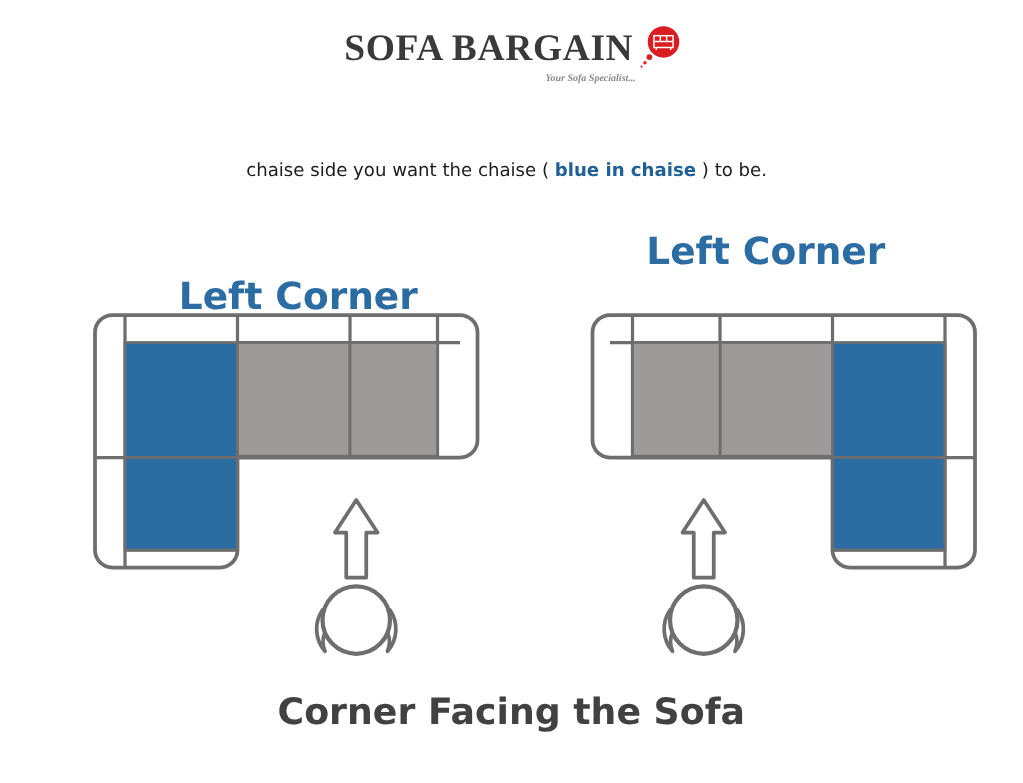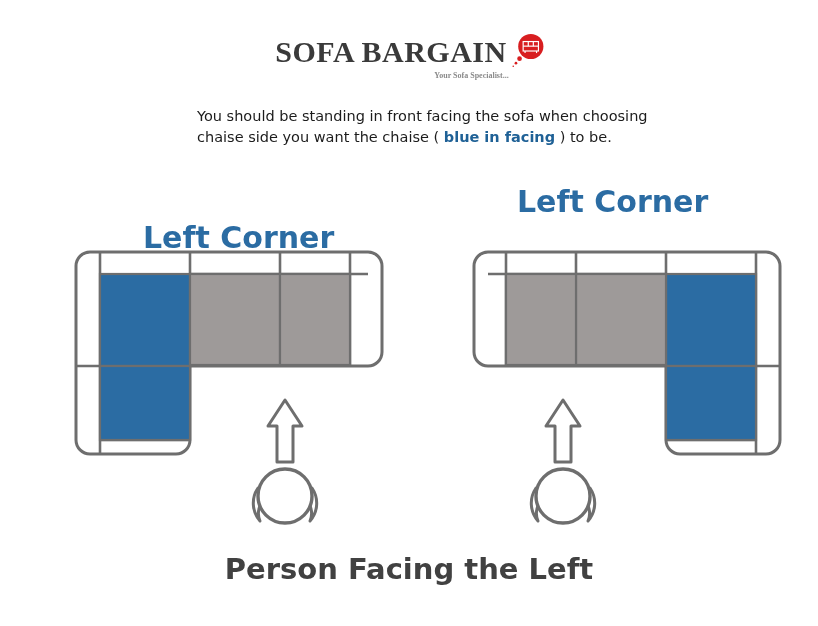--- a/index.html
+++ b/index.html
@@ -11,21 +11,21 @@
     width: 818px;
     height: 626px;
     position: relative;
     font-family: "Liberation Sans", sans-serif;
     overflow: hidden;
   }
 
   
   #logo-block {
     position: absolute;
-    top: 37px;
+    top: 24px;
     left: 0;
     width: 818px;
     text-align: center;
   }
   #logo-inner {
     display: inline-block;
     position: relative;
     padding-right: 36px;
   }
   #logo-wordmark {
@@ -36,20 +36,21 @@
     color: #3a3a3a;
     line-height: 1;
     white-space: nowrap;
   }
   #logo-tagline {
     position: absolute;
     right: 34px;
     bottom: -13px;
     font-family: "Liberation Serif", serif;
     font-weight: bold;
+    font-style: italic;
     font-size: 8px;
     color: #8a8a8a;
     white-space: nowrap;
     margin-top: 12px;
   }
   #logo-mark {
     position: absolute;
     right: -4px;
     top: -4px;
     width: 36px;
@@ -140,22 +141,22 @@
         <line x1="19.2" y1="9.5" x2="19.2" y2="14.6"></line>
         <line x1="24.8" y1="9.5" x2="24.8" y2="14.6"></line>
         <line x1="15.6" y1="20" x2="15.6" y2="22.3"></line>
         <line x1="28.4" y1="20" x2="28.4" y2="22.3"></line>
       </g>
     </svg>
   </div>
 </div>
 
 <div id="intro-text">
-  <span>You should be standing in front facing the sofa when choosing</span><br>
-  <span>chaise side you want the chaise ( </span><span id="intro-highlight">blue in facing</span><span> ) to be.</span>
+  <br>
+  <span>chaise side you want the chaise ( </span><span id="intro-highlight">blue in chaise</span><span> ) to be.</span>
 </div>
 
 <div class="corner-heading" id="heading-left">Left Corner</div>
 <div class="corner-heading" id="heading-right">Left Corner</div>
 
 <div class="diagram" id="diagram-left">
   <svg width="340" height="215" viewBox="0 0 340 215">
     <g fill="#ffffff" stroke="#6E6E6E" stroke-width="3" stroke-linejoin="round">
 
       <path d="M 8,22
@@ -257,13 +258,13 @@
 
 <div class="person-group" id="person-right">
   <svg width="110" height="130" viewBox="0 0 110 130">
     <path d="M 55,4 L 72,30 L 63,30 L 63,66 L 47,66 L 47,30 L 38,30 Z" fill="#ffffff" stroke="#6E6E6E" stroke-width="3" stroke-linejoin="round"></path>
     <path d="M 28,92 A 27,27 0 0 0 30,125 A 19,19 0 0 1 40,100 Z" fill="#ffffff" stroke="#6E6E6E" stroke-width="3" stroke-linejoin="round"></path>
     <path d="M 82,92 A 27,27 0 0 1 80,125 A 19,19 0 0 0 70,100 Z" fill="#ffffff" stroke="#6E6E6E" stroke-width="3" stroke-linejoin="round"></path>
     <circle cx="55" cy="100" r="27" fill="#ffffff" stroke="#6E6E6E" stroke-width="3.4"></circle>
   </svg>
 </div>
 
-<div id="bottom-caption">Person Facing the Left</div>
+<div id="bottom-caption">Corner Facing the Sofa</div>
 
 </body></html>

